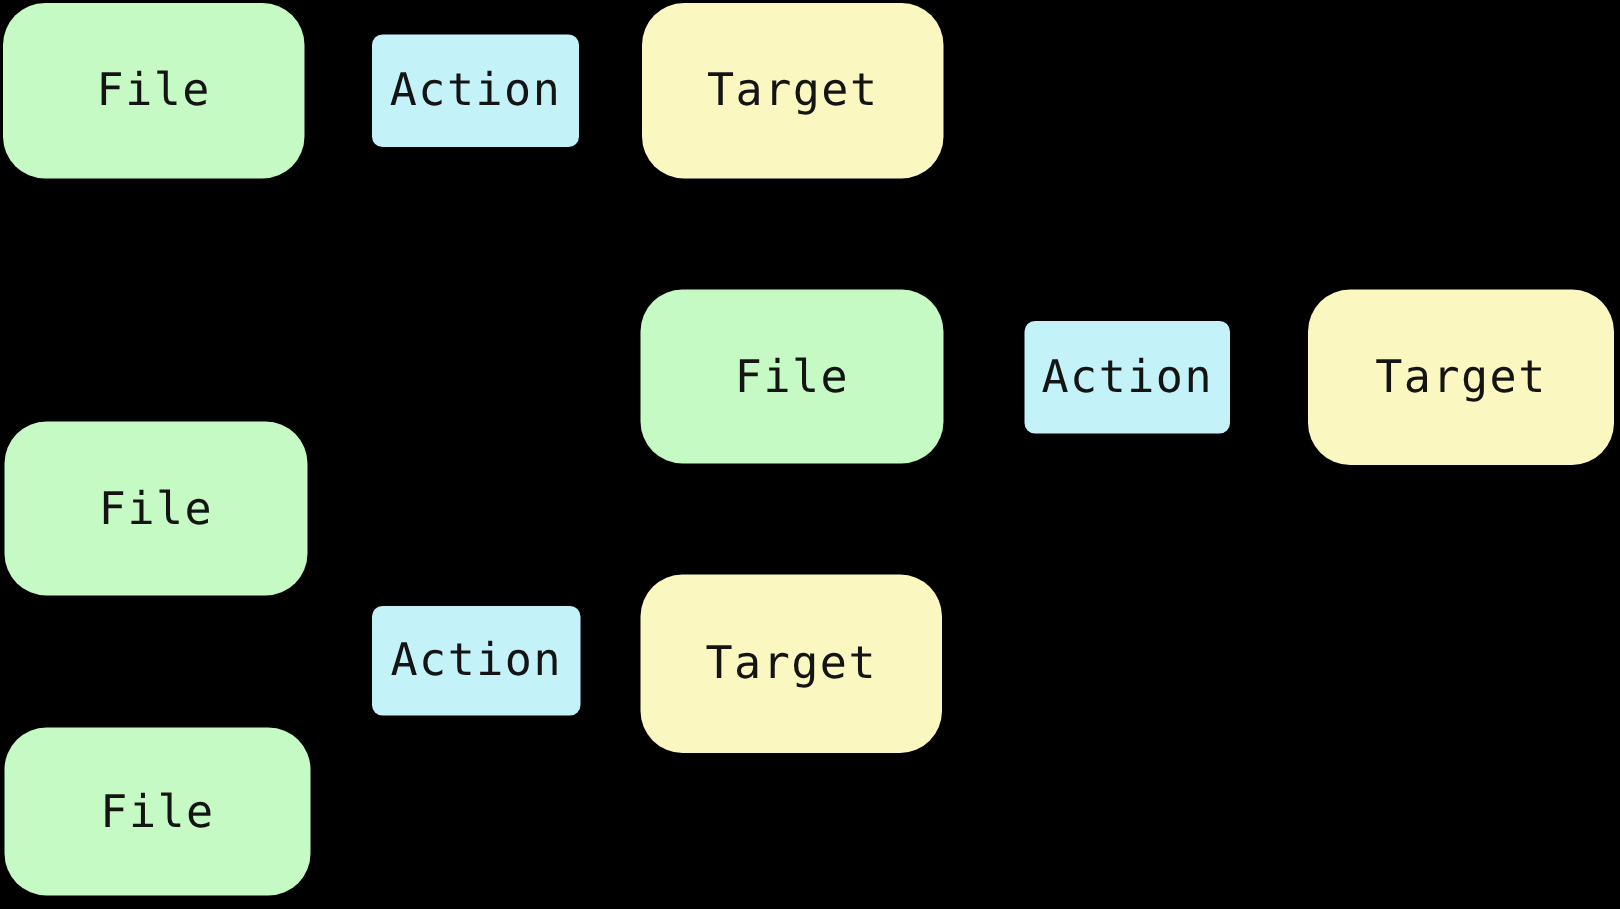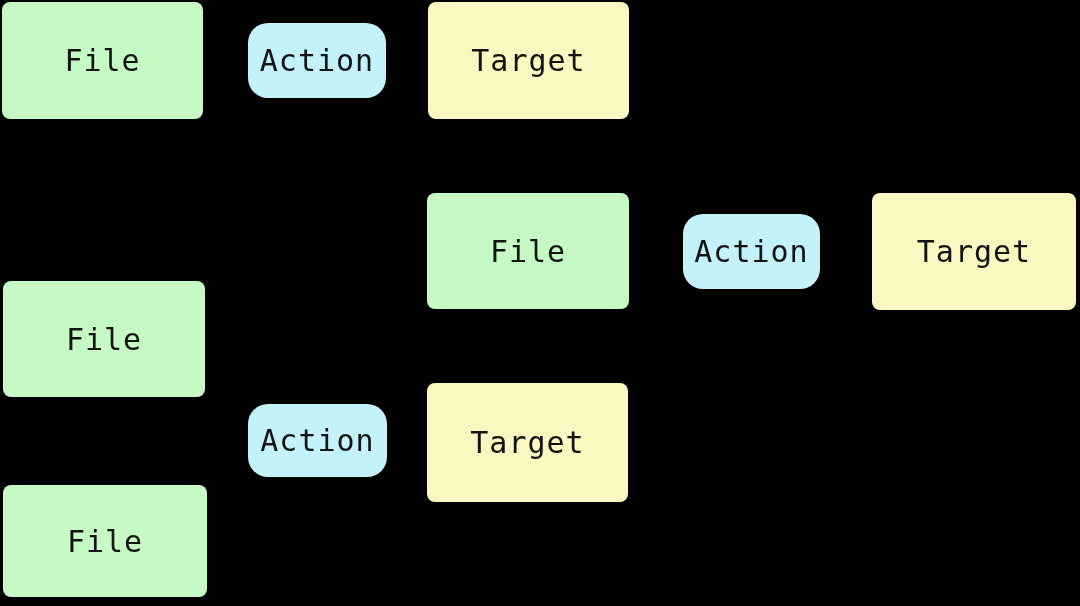--- a/index.html
+++ b/index.html
@@ -19,22 +19,22 @@
     position: absolute;
     display: flex;
     align-items: center;
     justify-content: center;
     color: #141414;
     font-size: 30px;
     letter-spacing: 1px;
     box-sizing: border-box;
     white-space: nowrap;
   }
-  .node.big { border-radius: 8px; }
-  .node.small { border-radius: 20px; }
+  .node.big { border-radius: 28px; }
+  .node.small { border-radius: 7px; }
 
   
   .n1  { left: 2px;   top: 2px;   width: 201px; height: 117px; }
   .n2  { left: 248px; top: 23px;  width: 138px; height: 75px;  }
   .n3  { left: 428px; top: 2px;   width: 201px; height: 117px; }
   .n4  { left: 427px; top: 193px; width: 202px; height: 116px; }
   .n5  { left: 683px; top: 214px; width: 137px; height: 75px;  }
   .n6  { left: 872px; top: 193px; width: 204px; height: 117px; }
   .n7  { left: 3px;   top: 281px; width: 202px; height: 116px; }
   .n8  { left: 248px; top: 404px; width: 139px; height: 73px;  }

